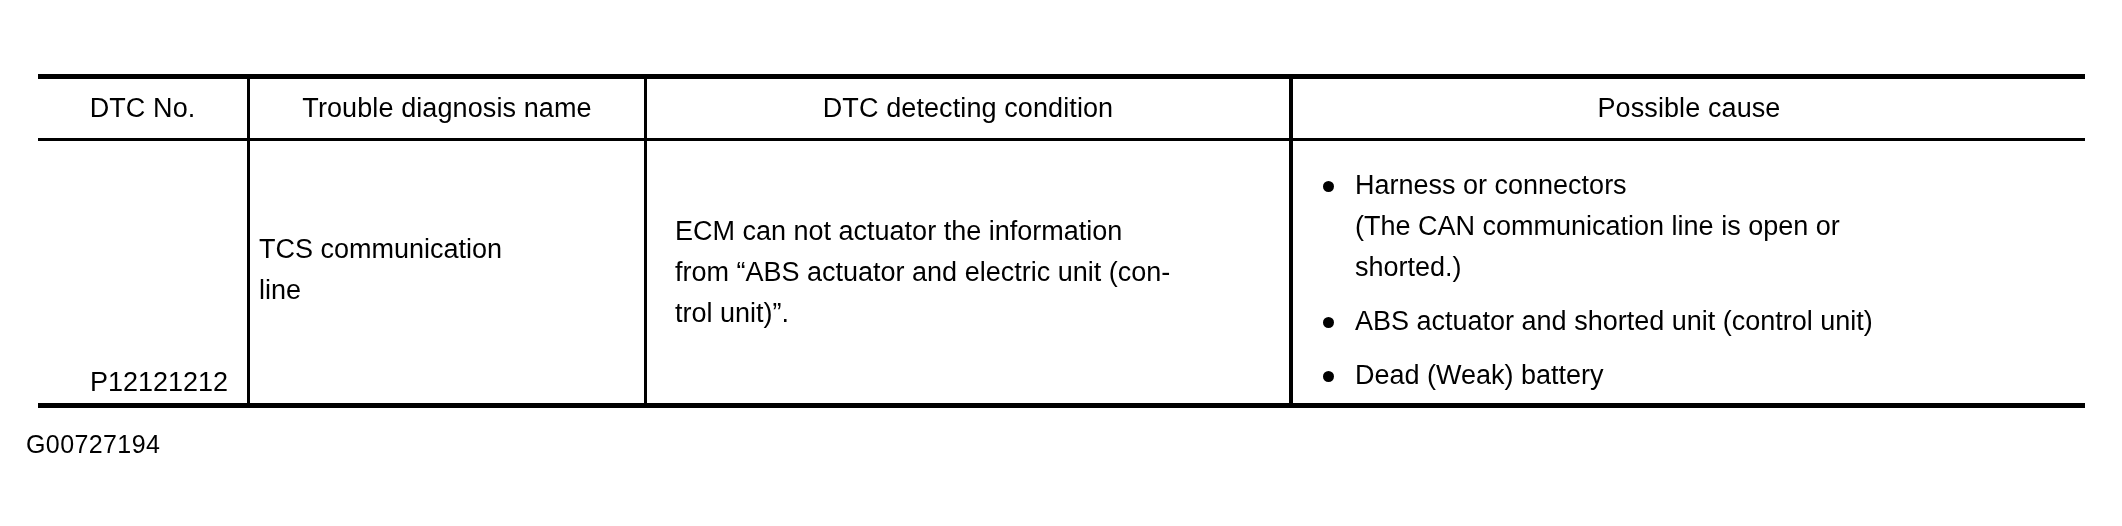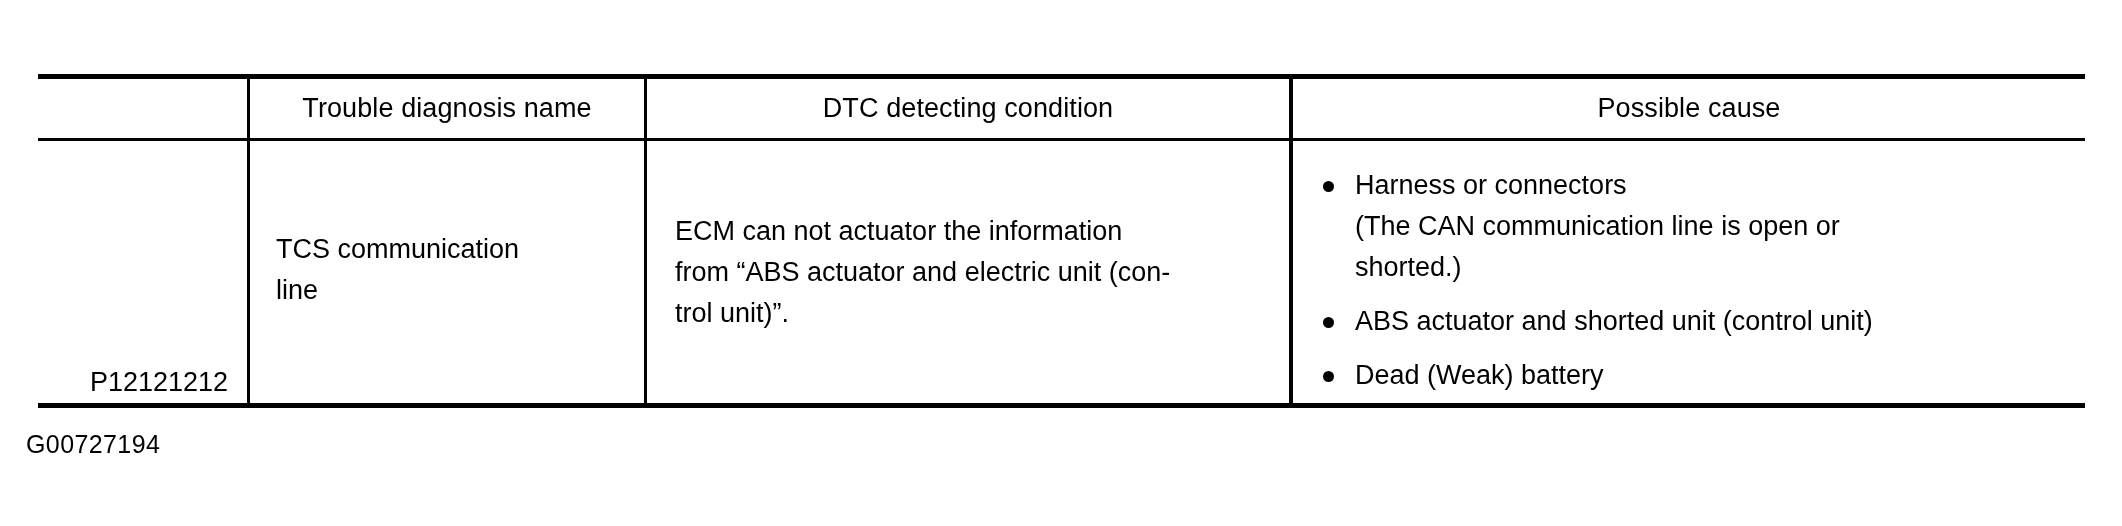--- a/index.html
+++ b/index.html
@@ -96,21 +96,21 @@
     left: 0px;
     width: 209px;
     display: flex;
     flex-direction: row;
     justify-content: center;
     align-items: flex-end;
     padding-left: 33px;
     box-sizing: border-box;
   }
   .td-name {
-    left: 212px;
+    left: 195px;
     width: 394px;
     display: flex;
     flex-direction: column;
     justify-content: center;
     align-items: flex-start;
     padding-left: 26px;
     padding-bottom: 4px;
     box-sizing: border-box;
   }
   .td-cond {
@@ -176,20 +176,21 @@
 
     <div class="rule rule-top"></div>
     <div class="rule rule-header"></div>
     <div class="rule rule-bottom"></div>
 
     <div class="vrule vrule-1"></div>
     <div class="vrule vrule-2"></div>
     <div class="vrule vrule-3"></div>
 
     <div class="thead">
+      <div class="th th-dtc-no">DTC No.</div>
       <div class="th th-name">Trouble diagnosis name</div>
       <div class="th th-cause">Possible cause</div>
       <div class="th th-cond">DTC detecting condition</div>
     </div>
 
     <div class="tbody">
 
       <div class="td td-dtc-no">
         <div class="line">P1212</div>
         <div class="line">1212</div>

